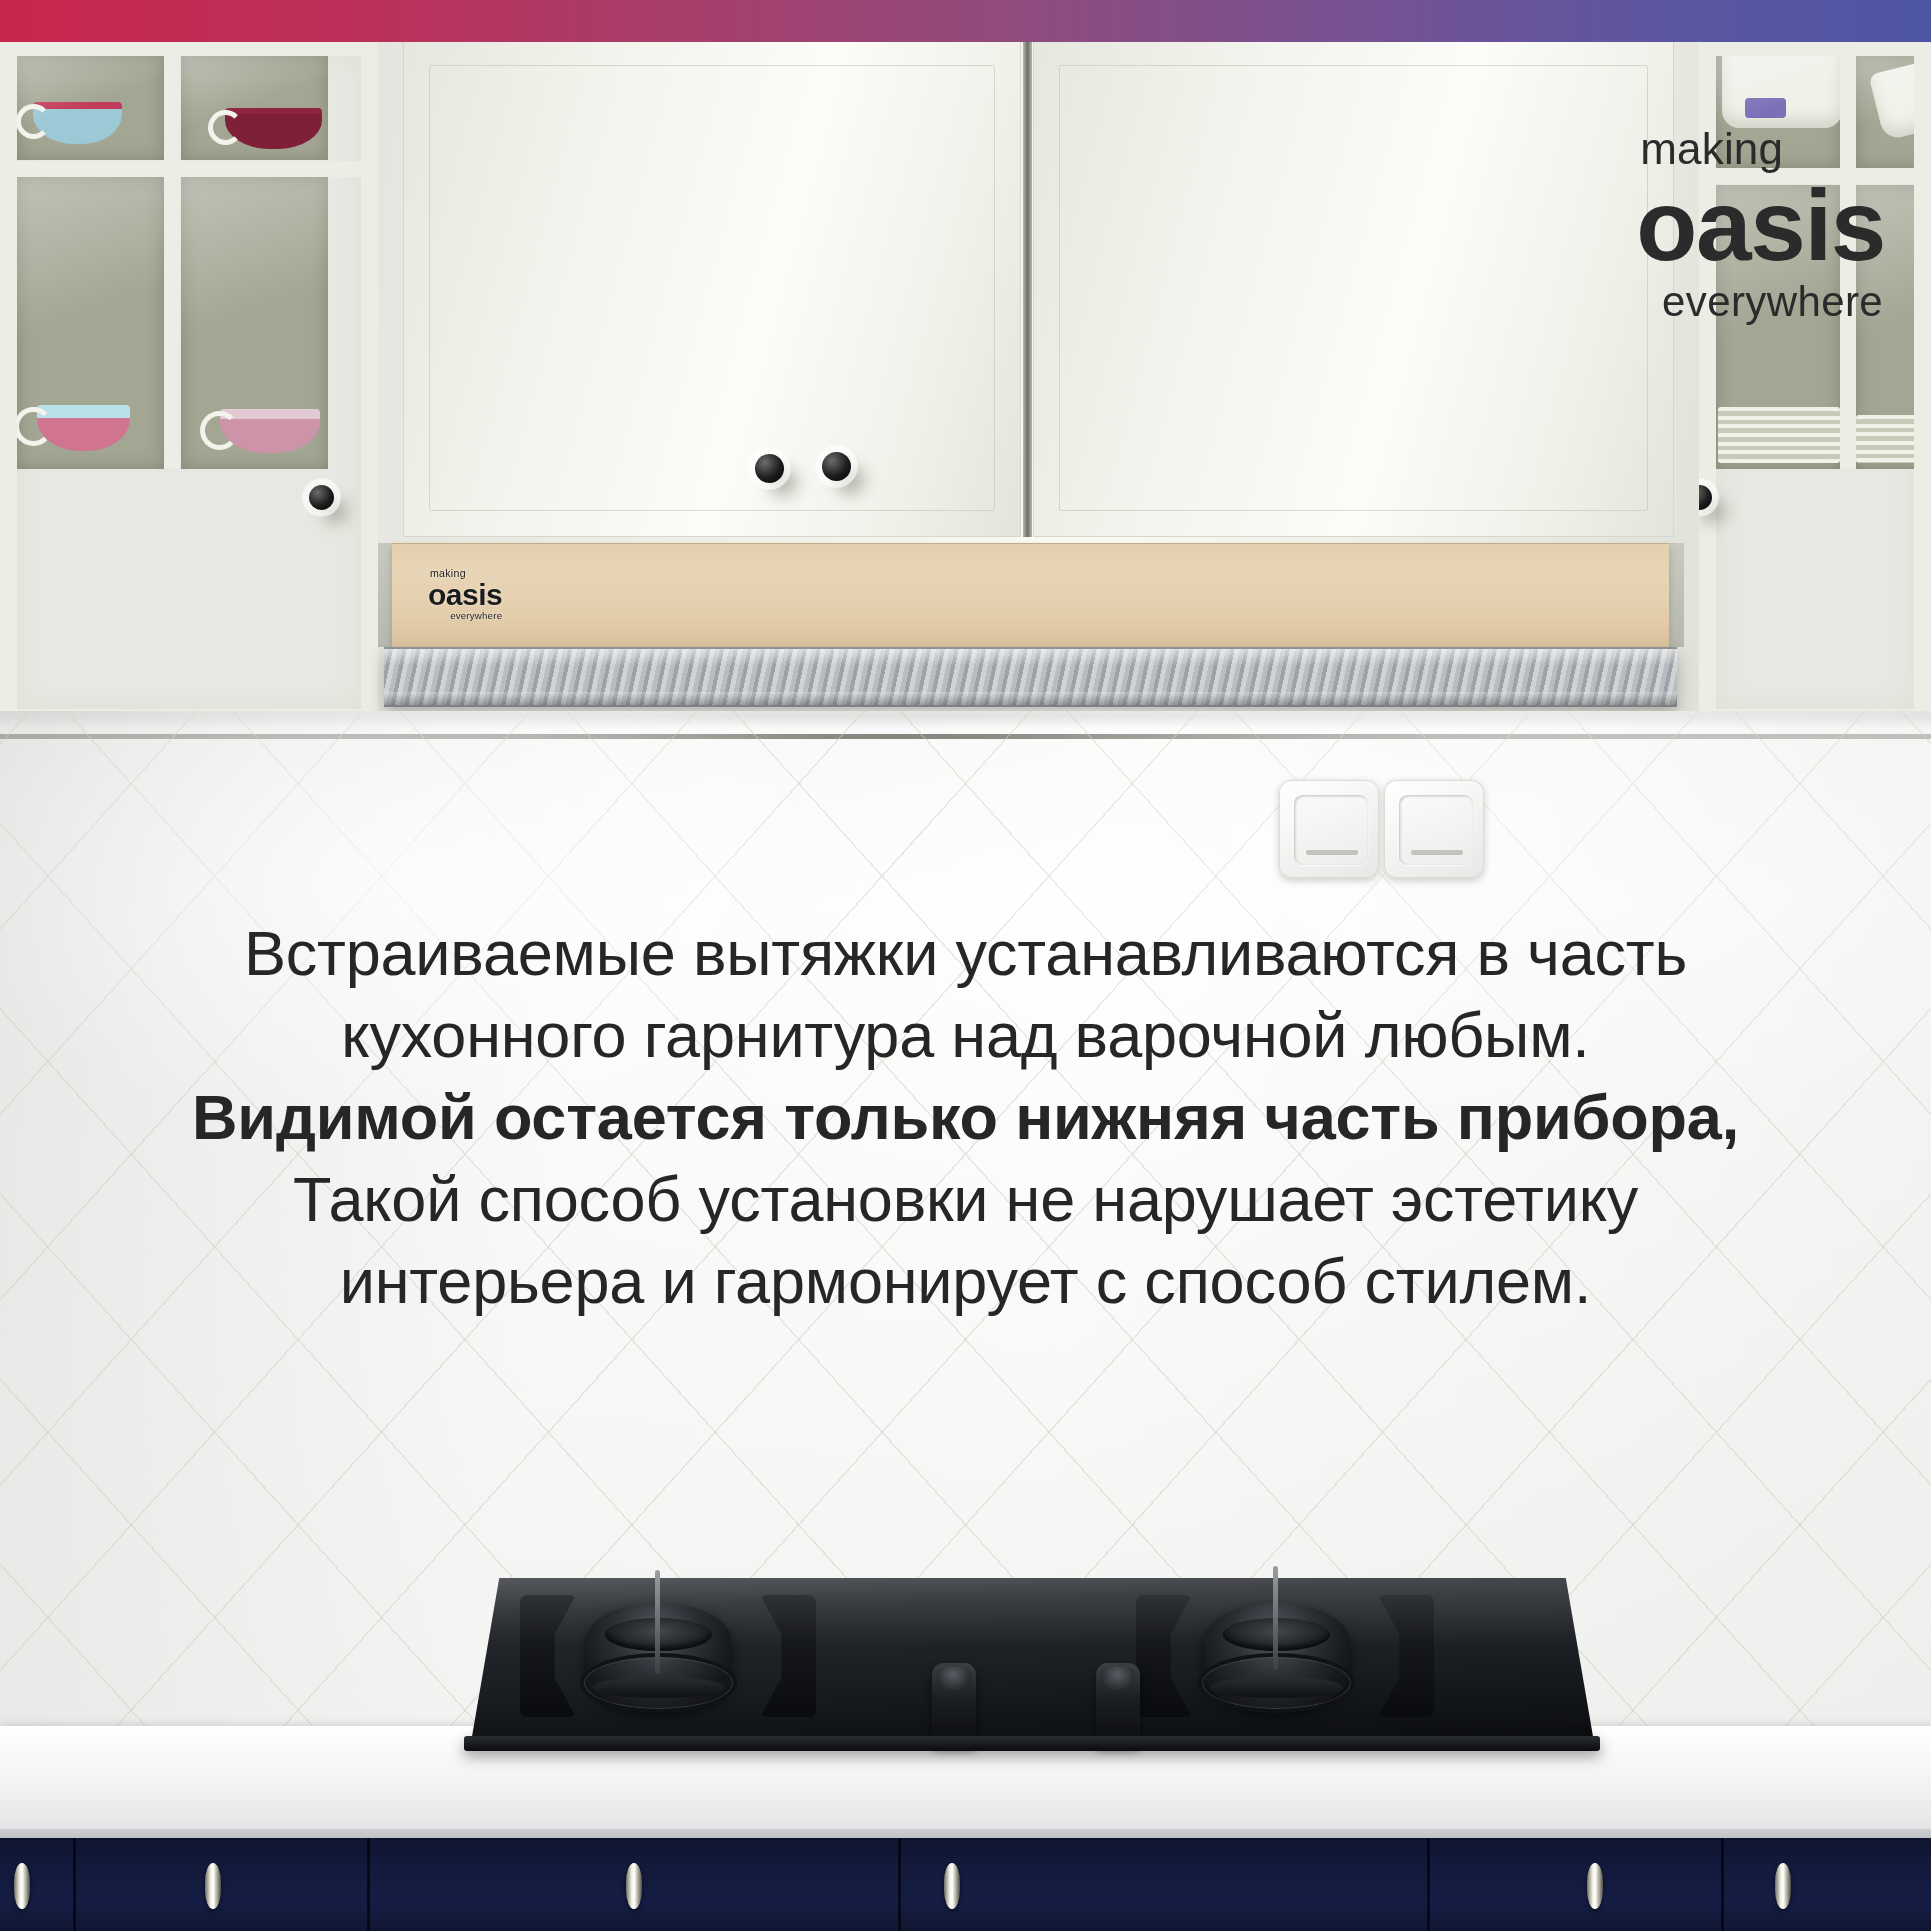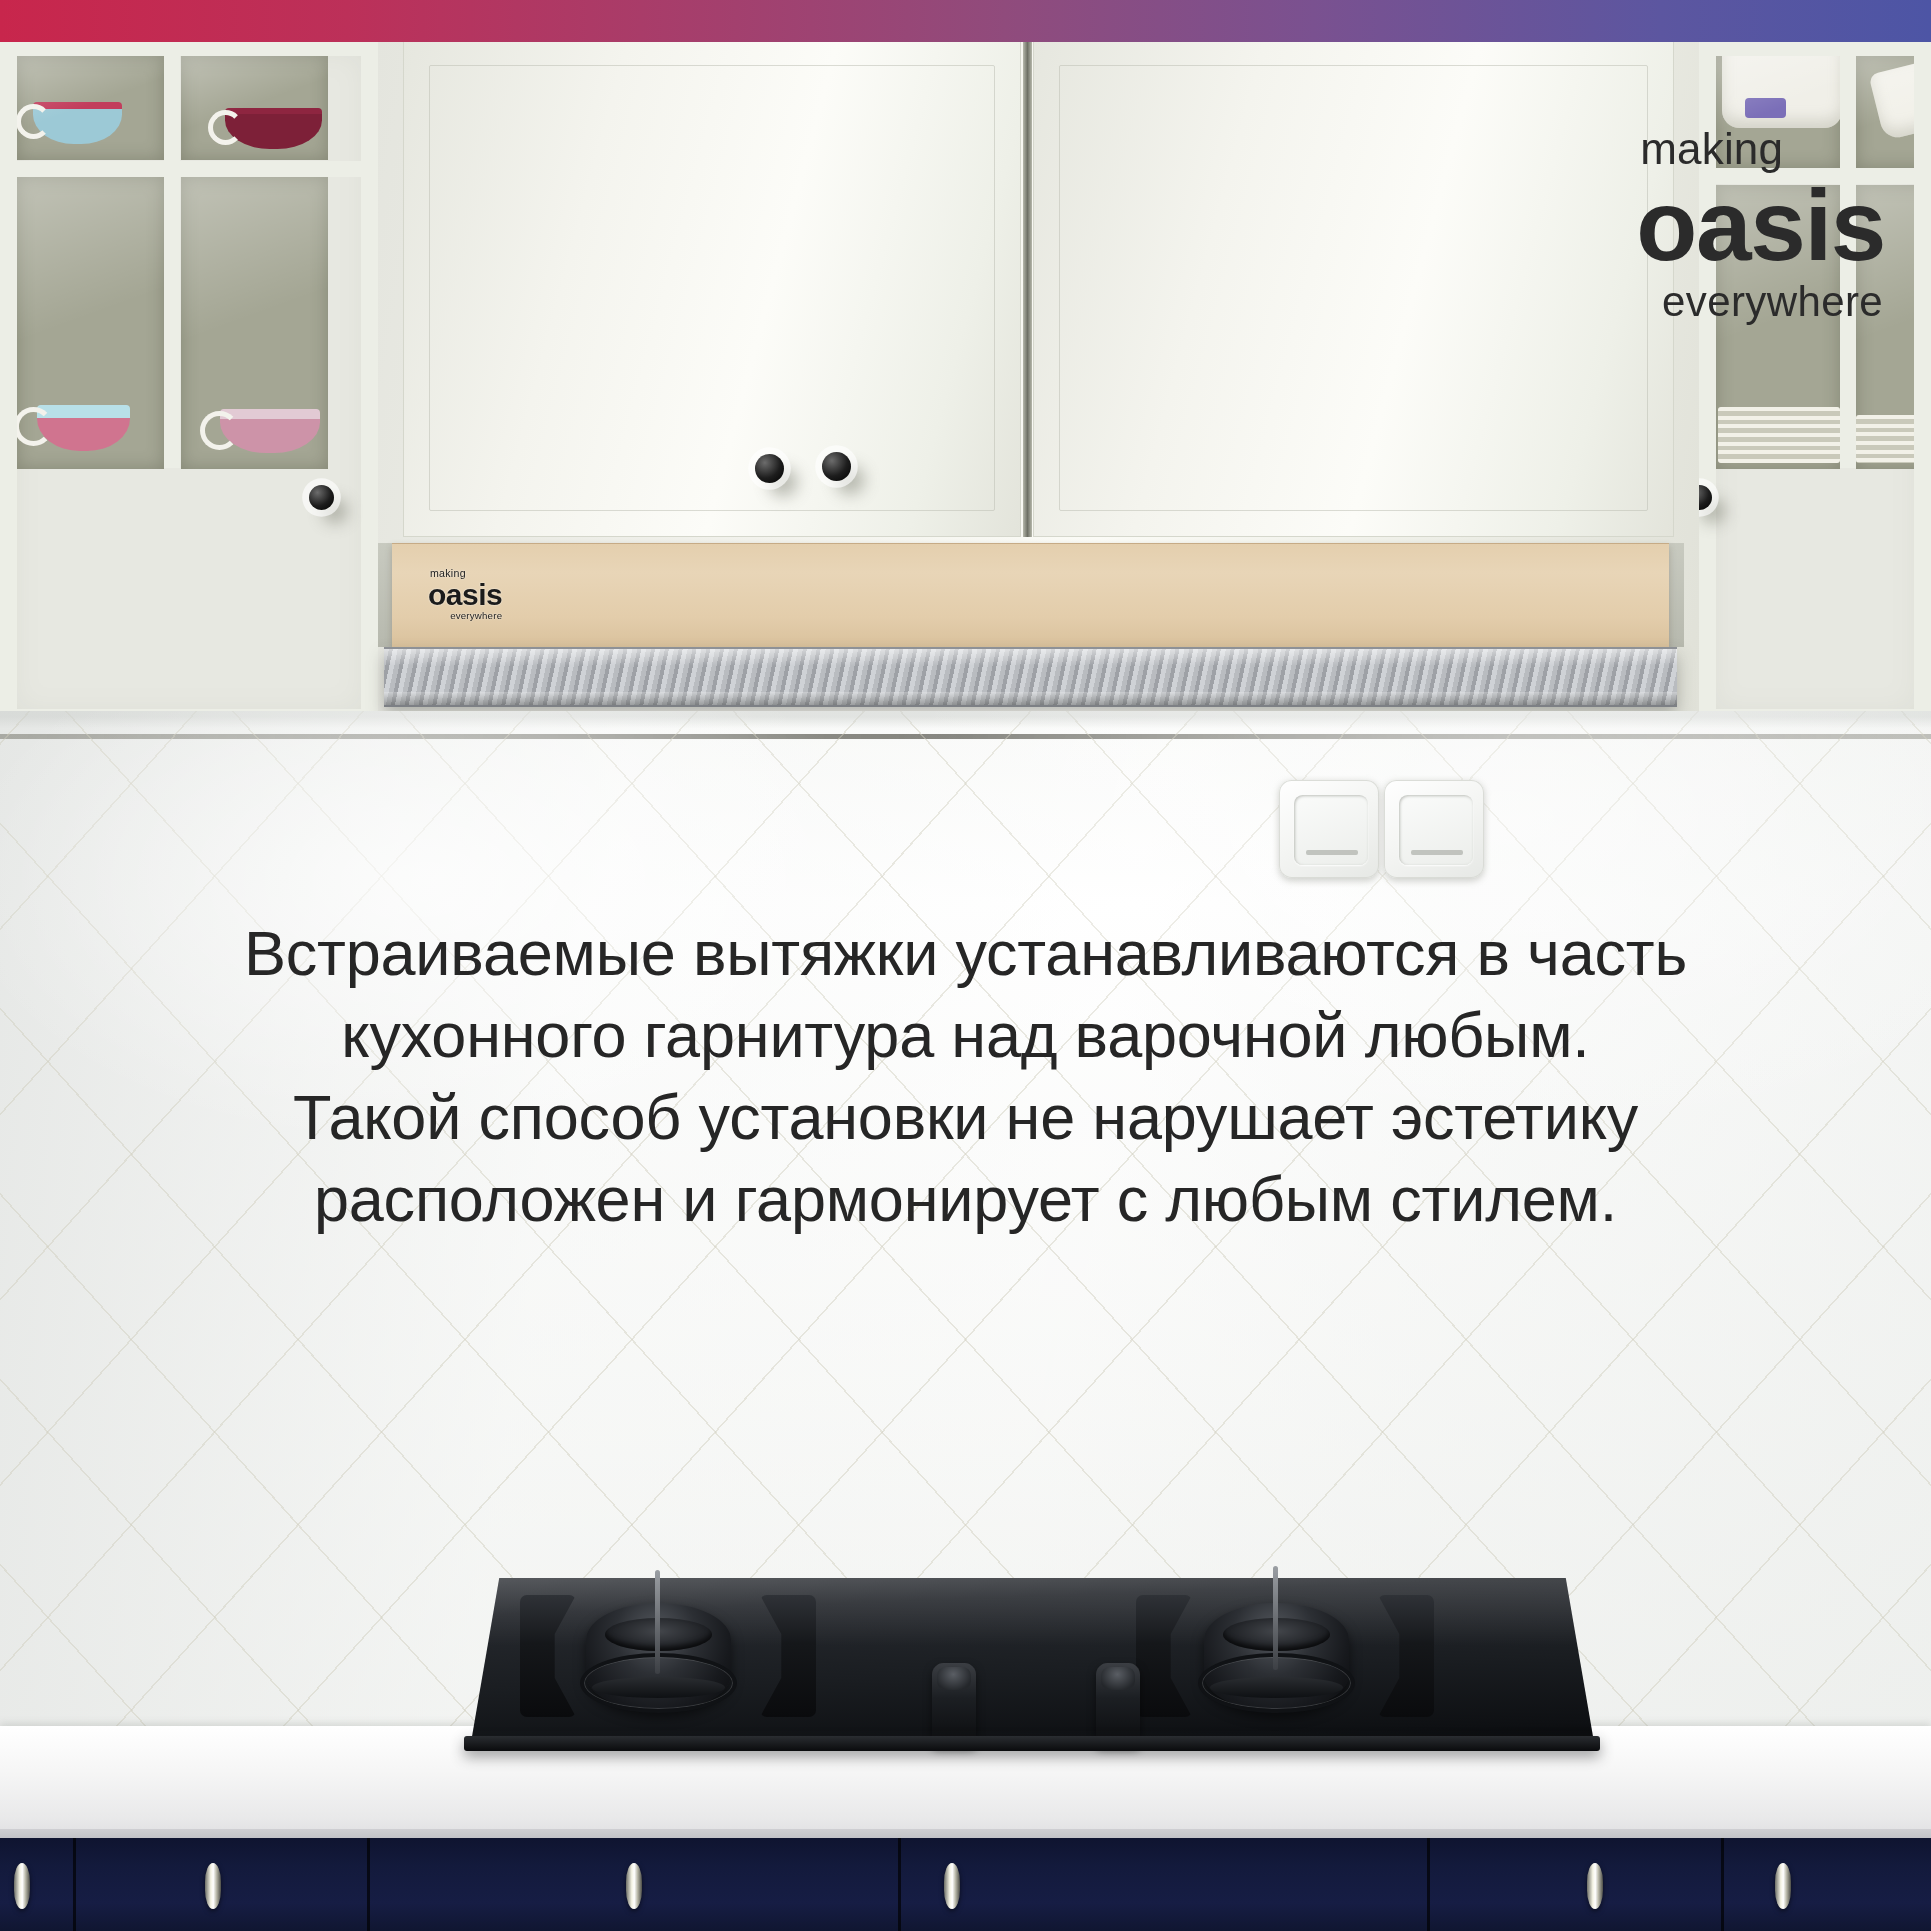--- a/index.html
+++ b/index.html
@@ -575,18 +575,19 @@
 
   <div class="brand">
     <div class="b-making">making</div>
     <div class="b-oasis">oasis</div>
     <div class="b-every">everywhere</div>
   </div>
 
   <div class="copy">
     <p>Встраиваемые вытяжки устанавливаются в часть</p>
     <p>кухонного гарнитура над варочной любым.</p>
+    <p class="bold">Видимой остается только нижняя часть прибора,</p>
     <p>Такой способ установки не нарушает эстетику</p>
-    <p>расположен и гармонирует с любым стилем.</p>
+    <p>интерьера и гармонирует с способ стилем.</p>
   </div>
 
 </div>
 
 
 </body></html>

